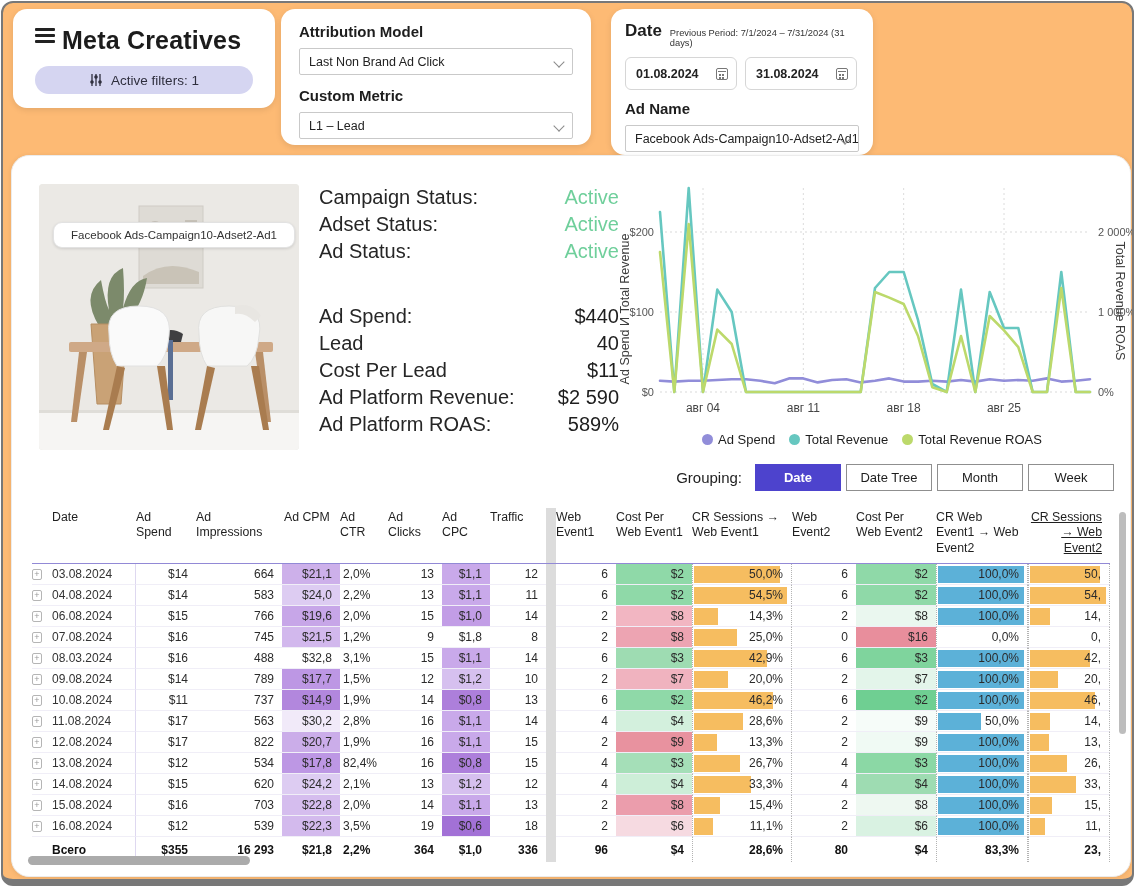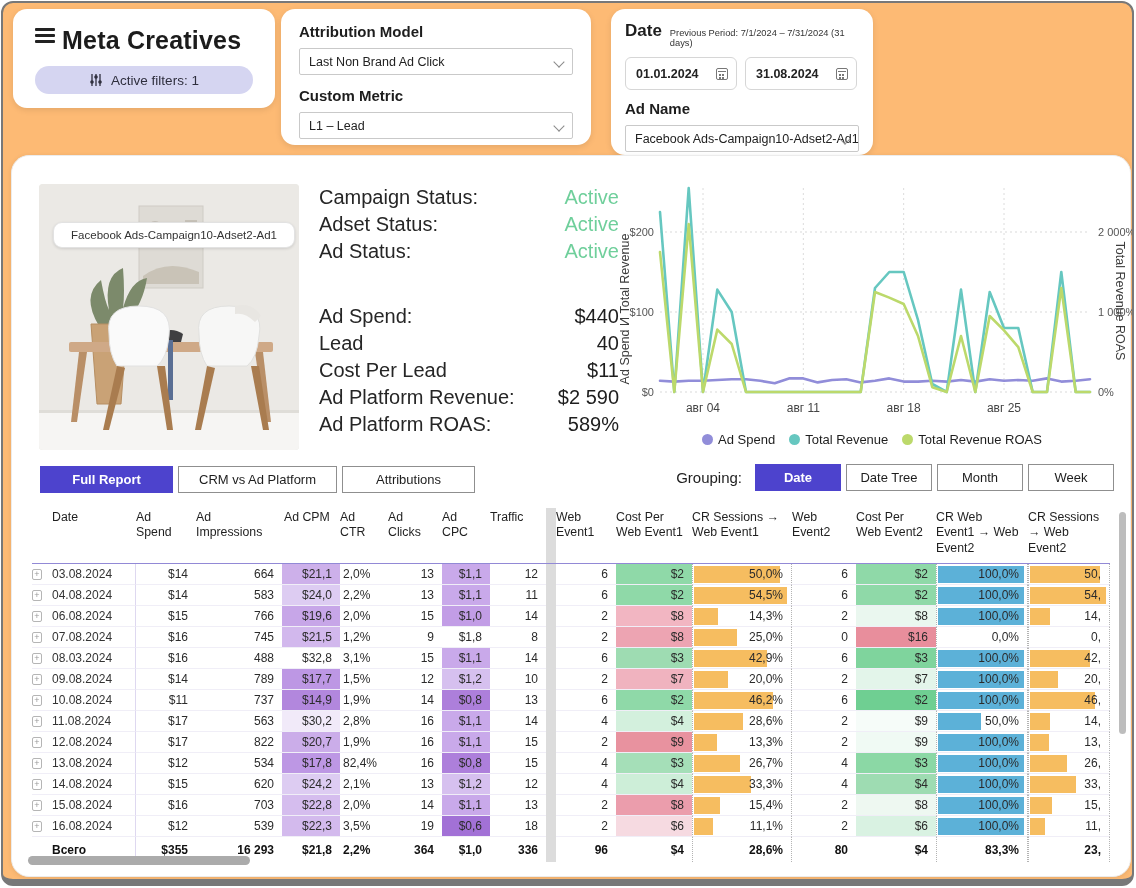--- a/index.html
+++ b/index.html
@@ -137,21 +137,21 @@
     </div>
   </div>
 
   <div class="card date-card">
     <div class="date-head">
       <span class="date-title">Date</span>
       <span class="prev-period">Previous Period: 7/1/2024 – 7/31/2024 (31 days)</span>
     </div>
     <div class="date-inputs">
       <div class="date-input">
-        <span>01.01.2024</span>
+        <span>01.08.2024</span>
         <span class="cal"></span>
       </div>
       <div class="date-input">
         <span>31.08.2024</span>
         <span class="cal"></span>
       </div>
     </div>
     <div class="field-label">Ad Name</div>
     <div class="select" style="margin-bottom:0">
       <span>Facebook Ads-Campaign10-Adset2-Ad1</span>
@@ -264,25 +264,20 @@
             <span class="legend-dot" style="background: rgb(102, 199, 192);"></span>
             <span>Total Revenue</span>
           </span>
           <span class="legend-item">
             <span class="legend-dot" style="background: rgb(188, 217, 107);"></span>
             <span>Total Revenue ROAS</span>
           </span>
         </div>
     </div>
 
-    <div class="tabs" id="tabs">
-        <div class="tab active">Full Report</div>
-        <div class="tab">CRM vs Ad Platform</div>
-        <div class="tab">Attributions</div>
-      </div>
 
     <div class="grouping">
       <span class="grouping-label">Grouping:</span>
       <span id="grouping-btns" style="display:flex;gap:5px">
           <div class="gbtn active">Date</div>
           <div class="gbtn">Date Tree</div>
           <div class="gbtn">Month</div>
           <div class="gbtn">Week</div>
         </span>
     </div>
@@ -298,21 +293,21 @@
           <div class="hcell hrule" style="text-align: left;">Ad Clicks</div>
           <div class="hcell hrule" style="text-align: left;">Ad CPC</div>
           <div class="hcell hrule" style="text-align: left;">Traffic</div>
           <div class="hcell hrule" style="background: rgb(220, 220, 220);"></div>
           <div class="hcell hrule" style="text-align: left;">Web Event1</div>
           <div class="hcell hrule" style="text-align: left;">Cost Per Web Event1</div>
           <div class="hcell hrule" style="text-align: left;">CR Sessions → Web Event1</div>
           <div class="hcell hrule" style="text-align: left;">Web Event2</div>
           <div class="hcell hrule" style="text-align: left;">Cost Per Web Event2</div>
           <div class="hcell hrule" style="text-align: left;">CR Web Event1 → Web Event2</div>
-          <div class="hcell hrule" style="text-align: left;">CR Sessions → Web Event2</div>
+          <div class="hcell hrule" style="text-align: right; text-decoration: underline;">CR Sessions → Web Event2</div>
           <div class="cell l" style="padding-left: 0px;">
             <span class="expand">+</span>
           </div>
           <div class="cell date">03.08.2024</div>
           <div class="cell">$14</div>
           <div class="cell">664</div>
           <div class="cell" style="background: rgb(205, 176, 234);">$21,1</div>
           <div class="cell l">2,0%</div>
           <div class="cell">13</div>
           <div class="cell" style="background: rgb(201, 169, 234);">$1,1</div>

